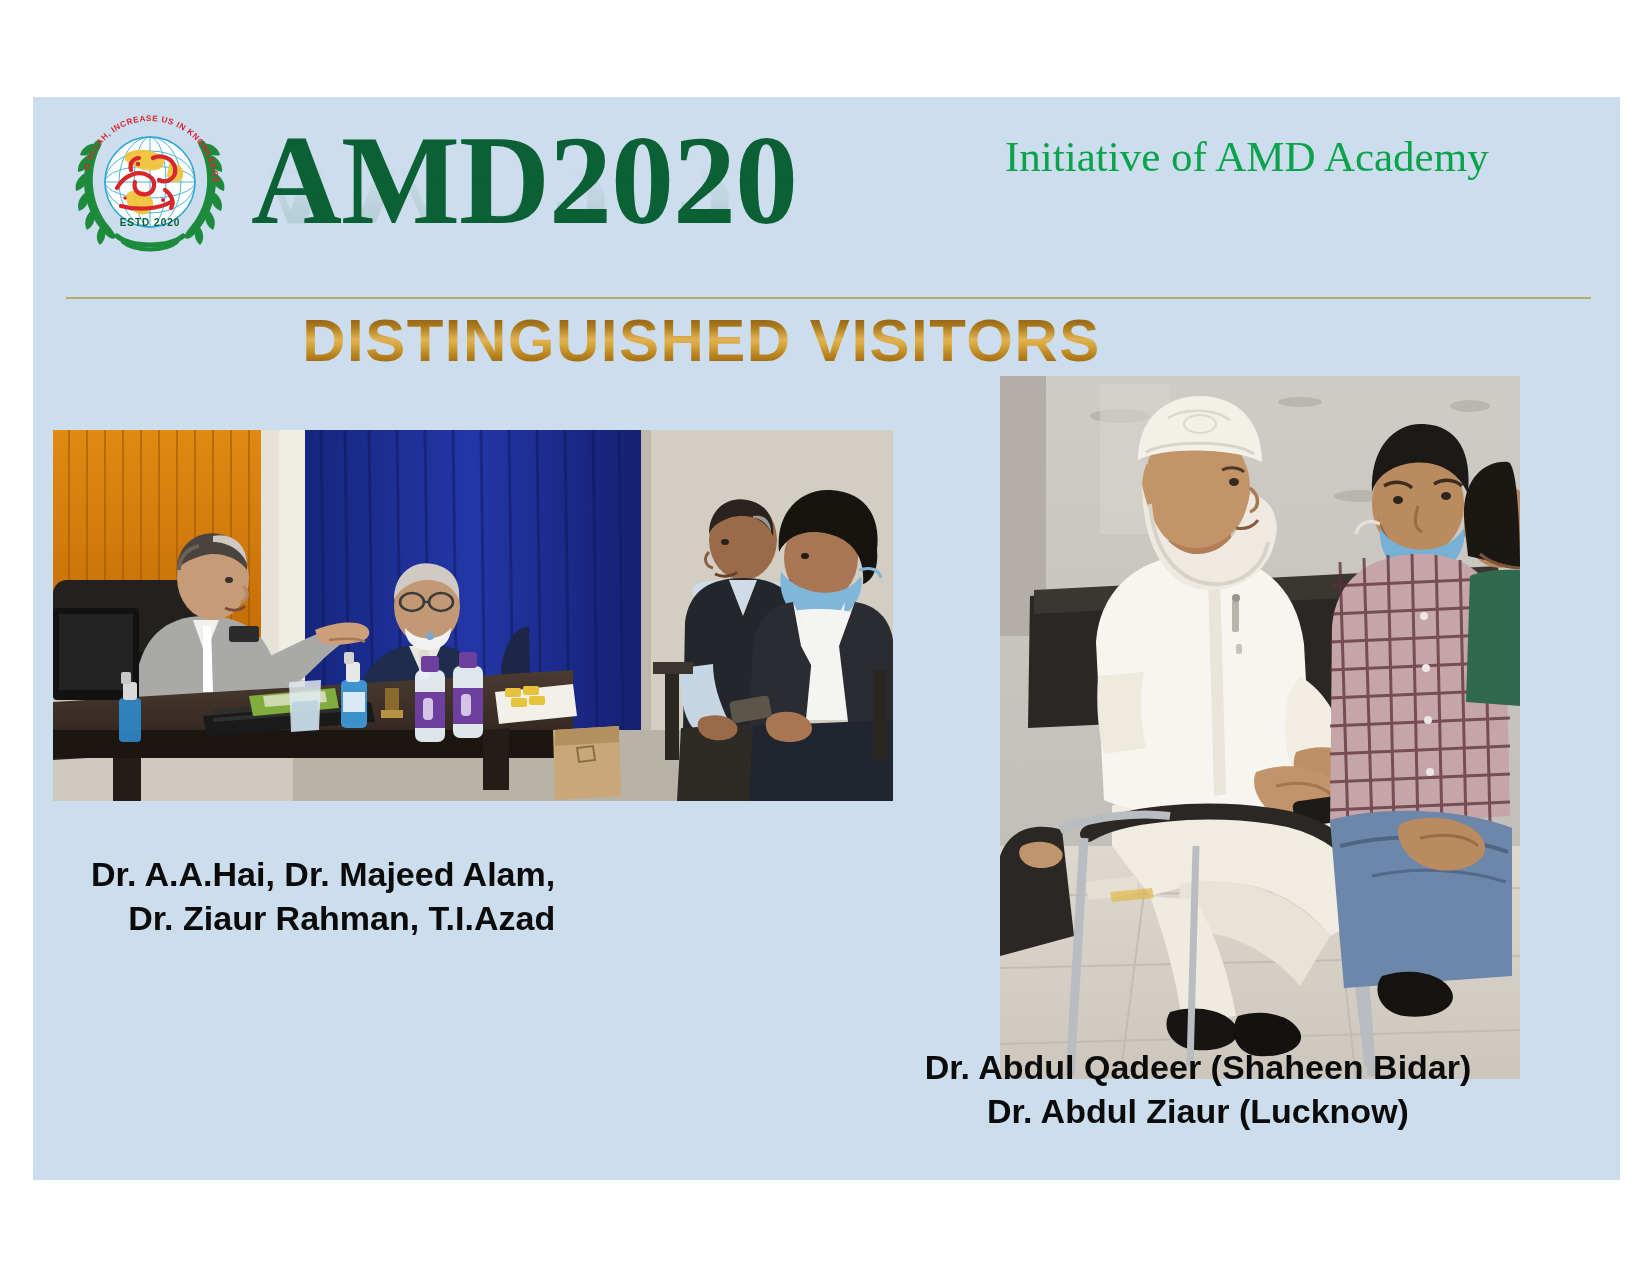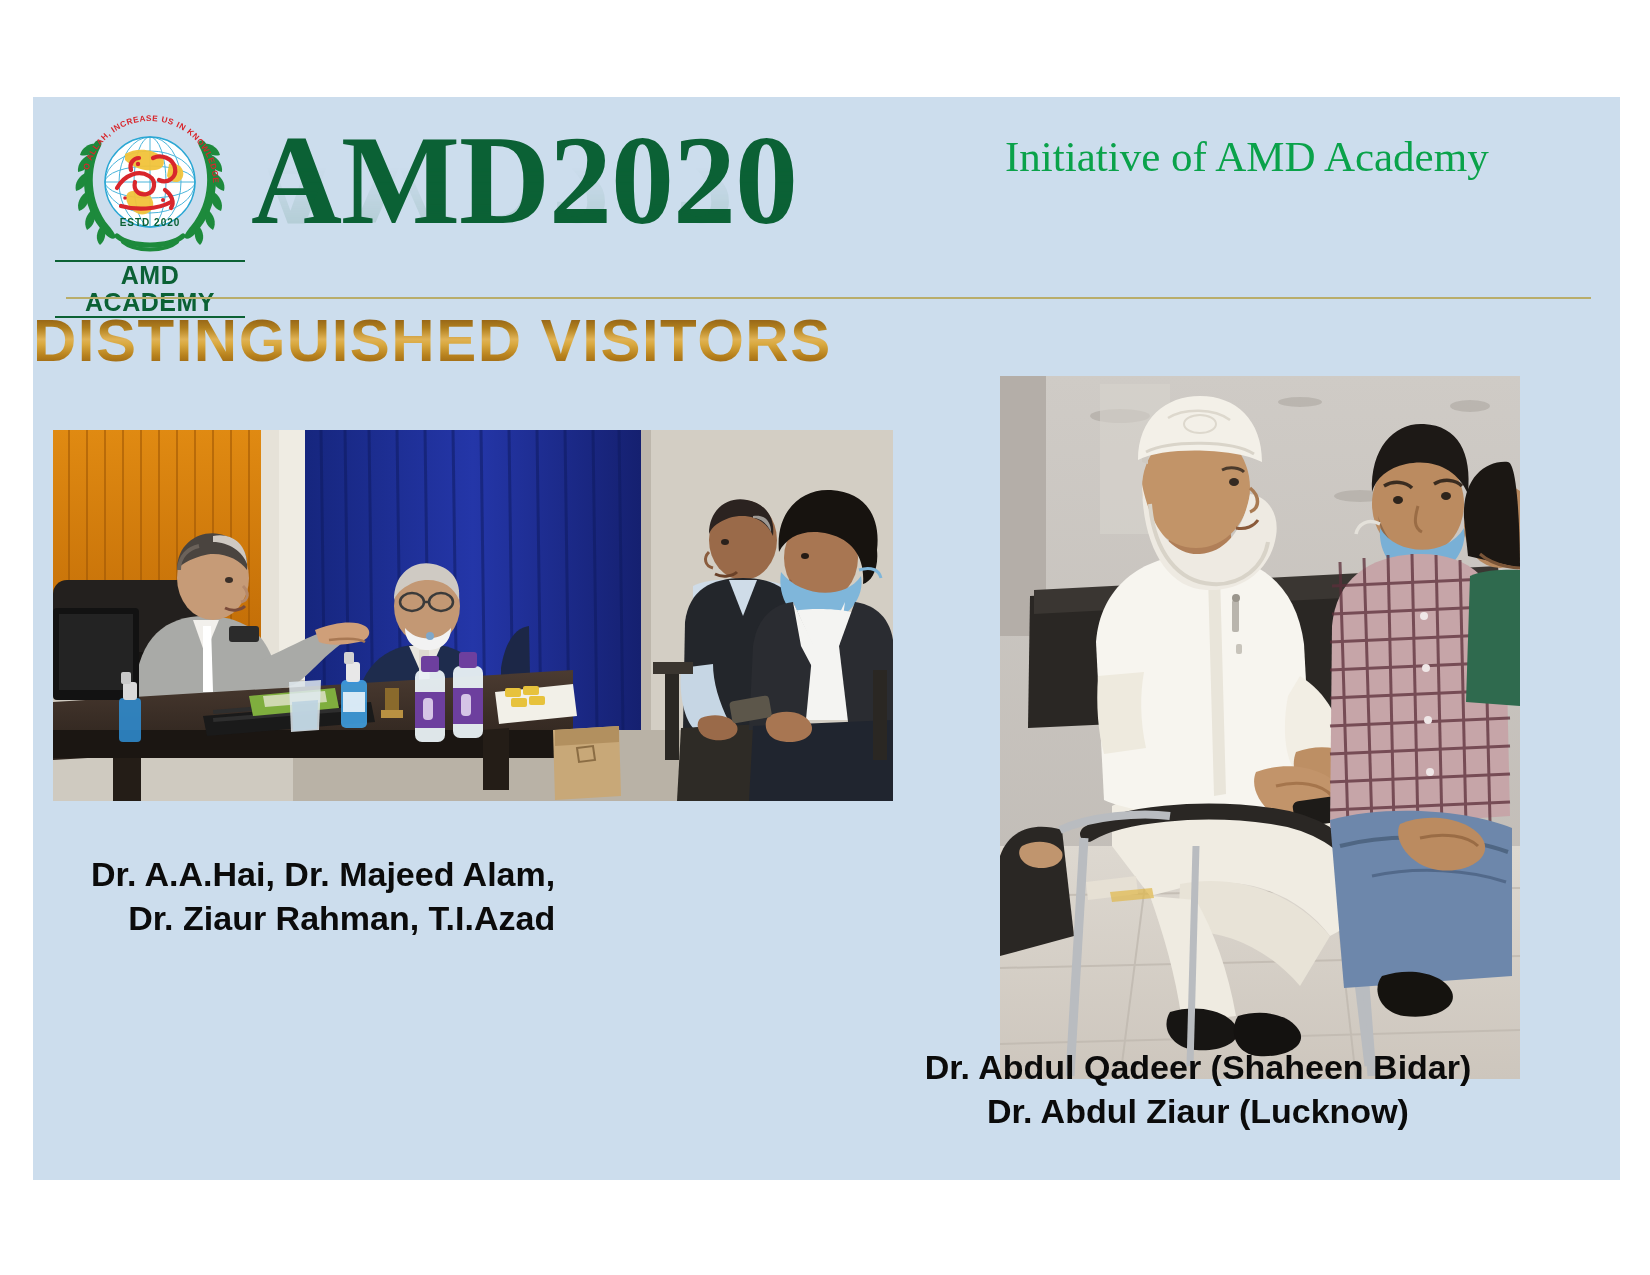--- a/index.html
+++ b/index.html
@@ -104,22 +104,23 @@
   .divider {
     position: absolute;
     left: 33px; top: 200px;
     width: 1525px; height: 0;
     border-top: 2px solid #b9ad6a;
   }
 
   
   .section-head {
     position: absolute;
-    left: 0; top: 212px;
+    left: 16px; top: 212px;
     width: 1305px;
+    text-align: center;
   }
   .sh-text {
     display: inline-block;
     font-family: "Liberation Sans", sans-serif;
     font-weight: 700;
     font-size: 60px;
     letter-spacing: 1.5px;
     background: linear-gradient(to bottom,
         #7a4f10 0%, #8a5a14 10%, #b07f1e 30%,
         #e0b255 48%, #d9a93f 56%, #b7811d 74%,
@@ -247,21 +248,20 @@
             <defs>
               <path id="mottoArc" d="M22 70 A63 63 0 0 1 148 70"></path>
             </defs>
             <text font-family="Liberation Sans, sans-serif" font-size="8.2" font-weight="700" fill="#d8262c" letter-spacing="0.6">
               <textPath href="#mottoArc" startOffset="7%">O ALLAH, INCREASE US IN KNOWLEDGE !</textPath>
             </text>
 
             <text x="85" y="112" text-anchor="middle" font-family="Liberation Sans, sans-serif" font-size="10" font-weight="700" fill="#0b6135" letter-spacing="1">ESTD 2020</text>
           </svg>
         </div>
-        <div class="logo-word">AMD ACADEMY</div>
       </div>
 
       <div class="title-wrap">
         <div class="title-main">AMD2020</div>
         <div class="title-reflect">AMD2020</div>
       </div>
 
       <div class="tagline">
         <div class="tagline-l1">Initiative of AMD Academy</div>
       </div>

